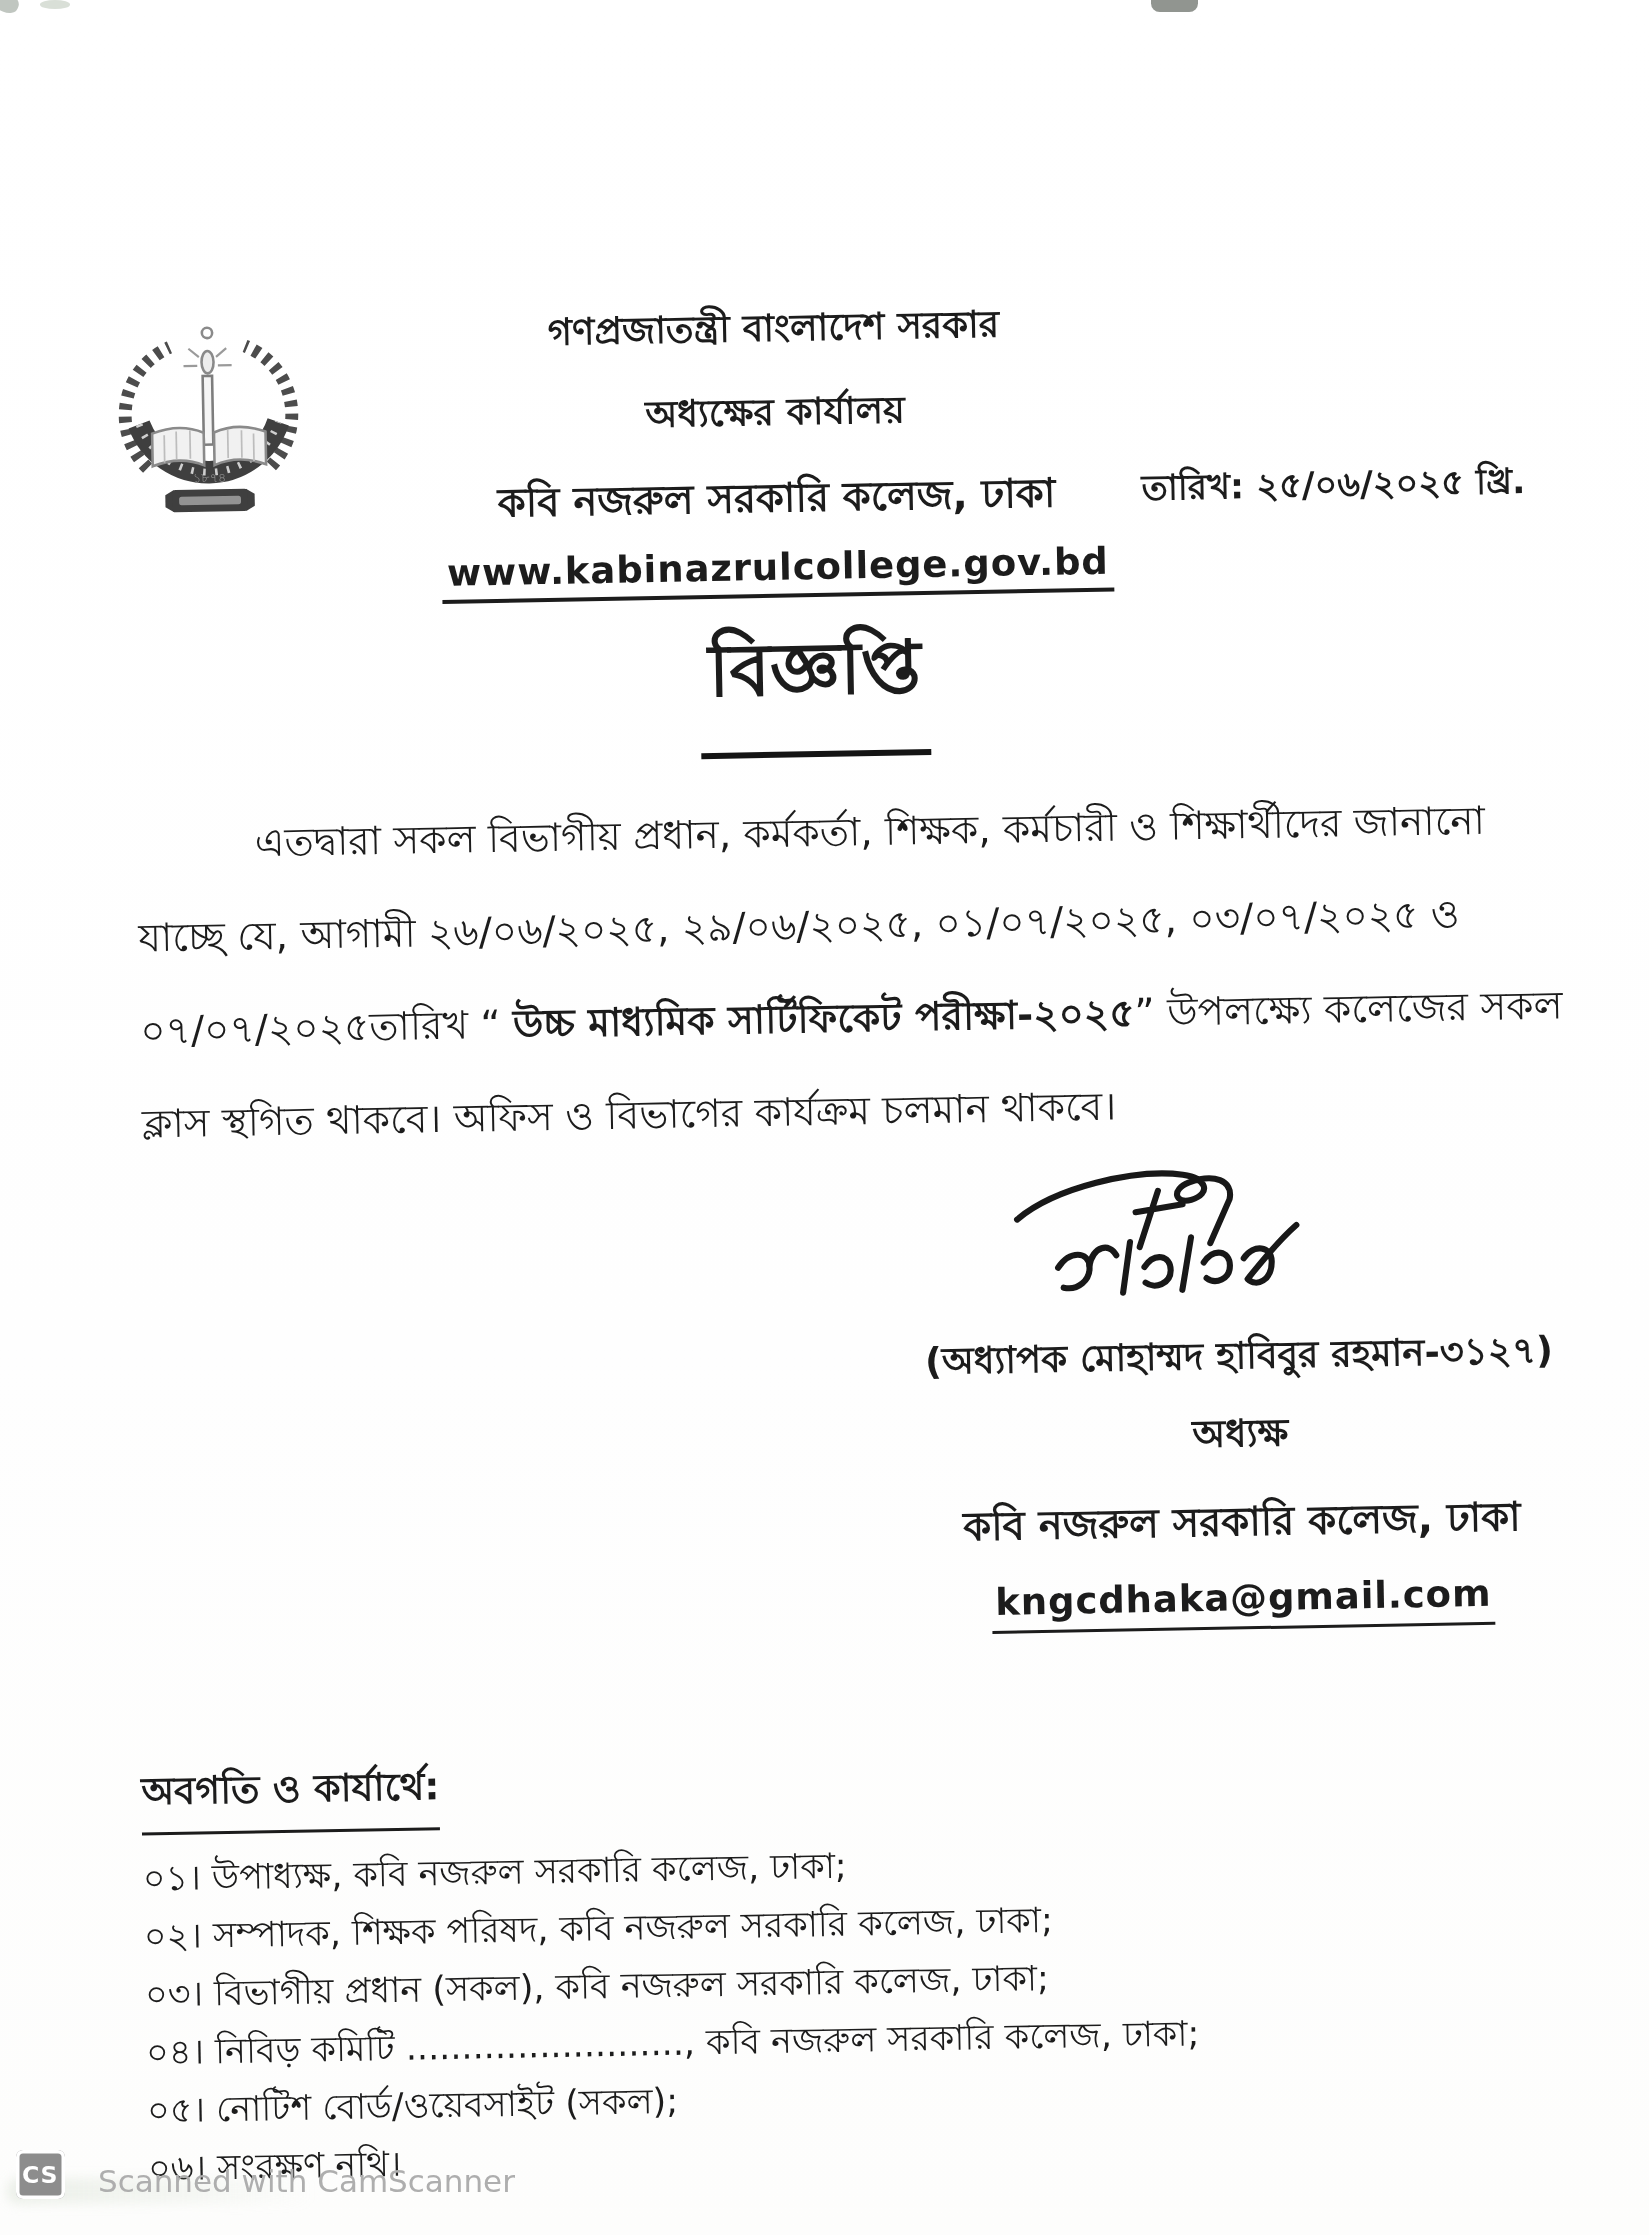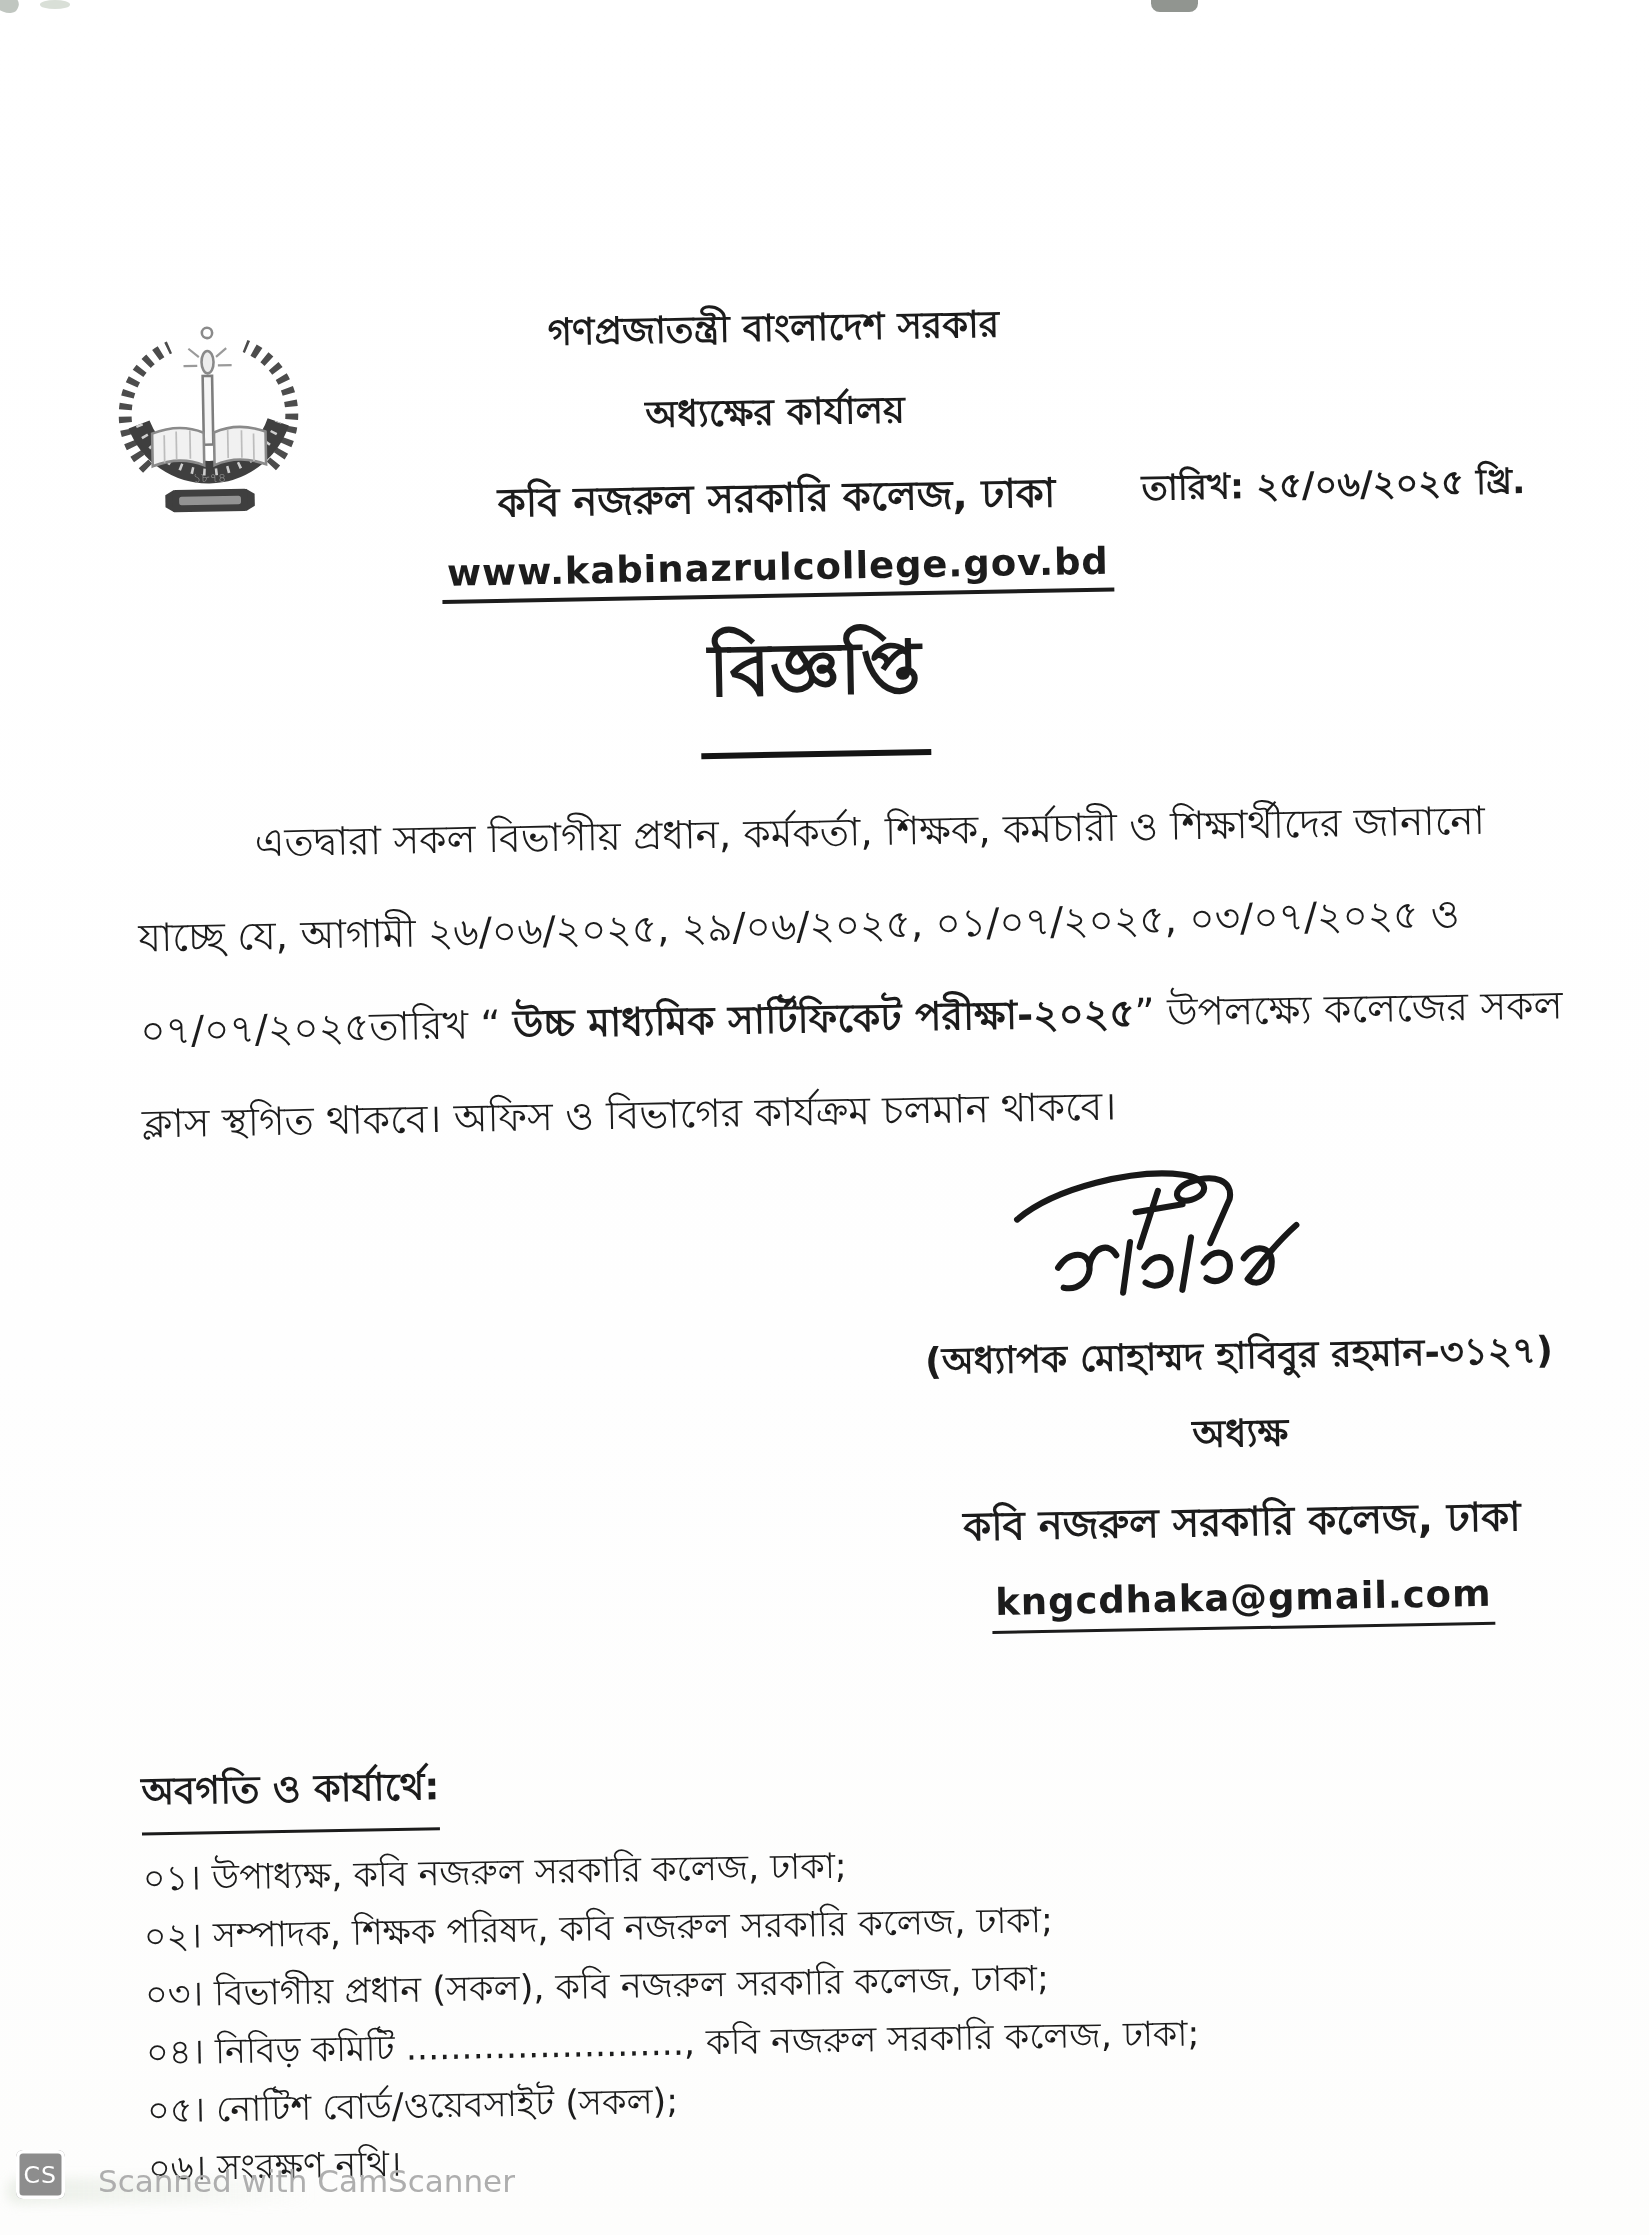--- a/index.html
+++ b/index.html
@@ -44,21 +44,21 @@
   
   .dist { position:absolute; left:131px; top:1752px; width:1441px; }
   .dist-heading { font-size:38px; font-weight:700; display:inline-block;
                   border-bottom:3.5px solid #1c1c1c; padding-bottom:7px; margin-bottom:14px; }
   .dist-item { font-size:35px; font-weight:500; line-height:58px; white-space:nowrap; }
 
   
   .cs-badge { position:absolute; left:15.7px; top:2150px; width:49px; height:49px;
               background:#8d8d8d; border-radius:7px; box-shadow:inset 0 0 0 3.5px #ffffff;
               display:flex; align-items:center; justify-content:center;
-              color:#ffffff; font-weight:400; font-size:23.6px; letter-spacing:0.9px; }
+              color:#ffffff; font-weight:700; font-size:23.6px; letter-spacing:0.9px; }
   .cs-text { position:absolute; left:98px; top:2163px; font-size:31px; color:#aeaeae; }
   .mark-tl  { position:absolute; left:-7px; top:-7px; width:26px; height:19px;
               background:#8d978c; opacity:.55; border-radius:45%; transform:rotate(24deg); }
   .mark-tl2 { position:absolute; left:40px; top:0px; width:30px; height:8.7px;
               background:#b9c4b6; opacity:.55; border-radius:50%; }
   .mark-tr  { position:absolute; left:1151px; top:-5.2px; width:47px; height:17.5px;
               background:#565c54; opacity:.65; border-radius:0 0 8.7px 8.7px; }
   .smudge   { position:absolute; left:7px; top:2178px; width:306px; height:26px;
               background:linear-gradient(90deg, rgba(196,210,190,.30), rgba(208,218,202,.14) 70%, rgba(208,218,202,0));
               filter:blur(5.2px); border-radius:10.5px; }

